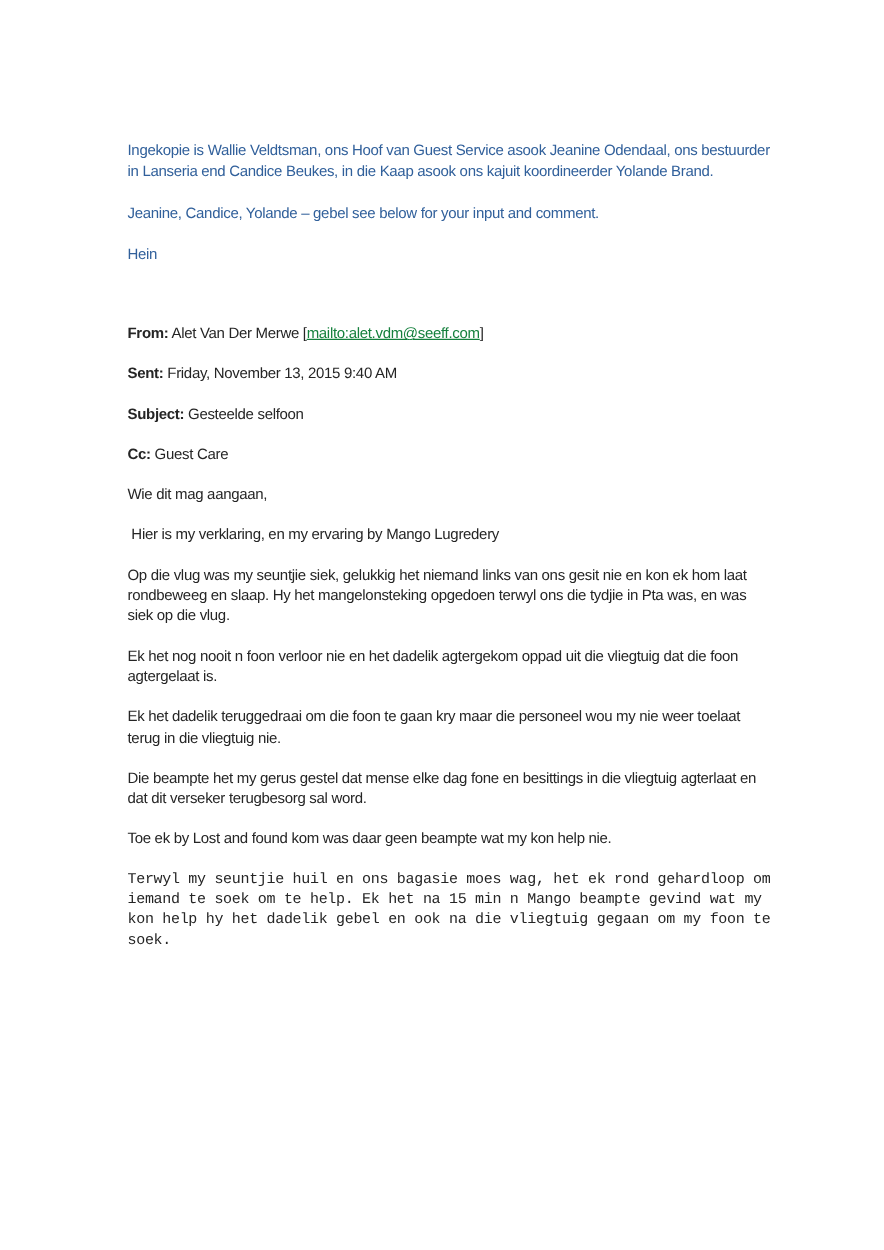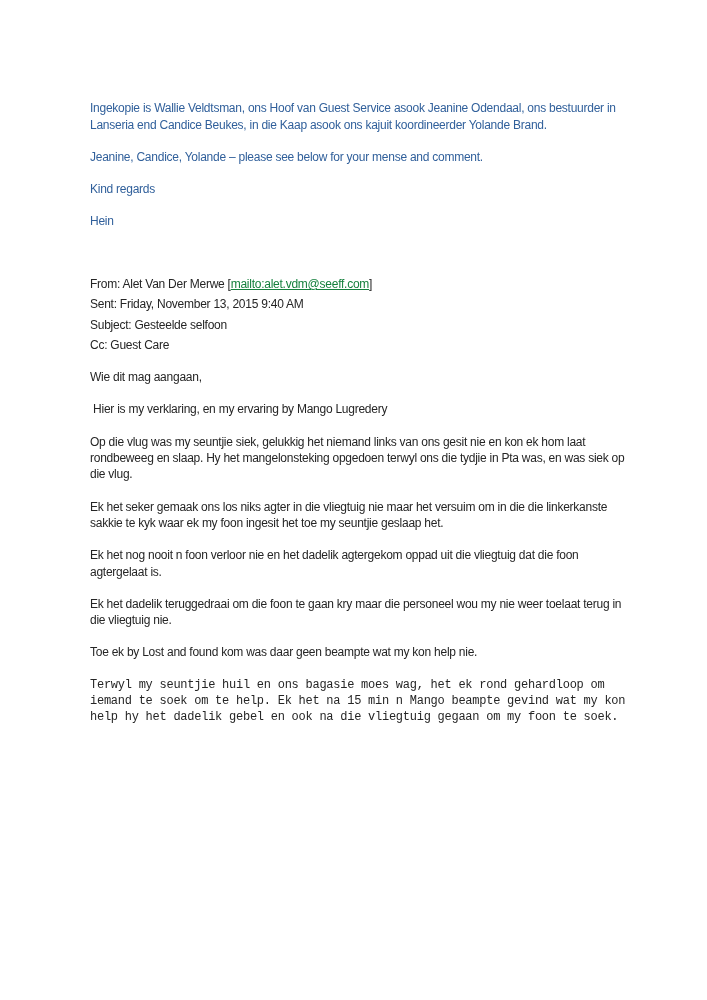--- a/index.html
+++ b/index.html
@@ -17,21 +17,21 @@
     overflow: hidden;
     font-family: "Liberation Sans", "DejaVu Sans", sans-serif;
     font-size: 12px;
     letter-spacing: -0.25px;
     color: #252525;
   }
   .content {
     width: 548px;
   }
   p {
-    margin: 4px;
+    margin: 16px;
     white-space: pre-wrap;
   }
   
   .reply-section {
     margin-bottom: 46px;
   }
   .reply-section p {
     color: #31609B;
     line-height: 17px;
     margin-bottom: 15px;
@@ -40,21 +40,21 @@
     margin-bottom: 0;
   }
   
   .headers-section {
     margin-bottom: 16px;
   }
   .headers-section p {
     line-height: 16.3px;
   }
   .headers-section .hdr-label {
-    font-weight: normal;
+    font-weight: bold;
   }
   .mail-link {
     color: #15803d;
     text-decoration: underline;
     cursor: pointer;
   }
   
   .body-section p {
     line-height: 16.3px;
     margin-bottom: 16px;
@@ -65,37 +65,36 @@
   }
 </style>
 </head>
 <body>
 
 <div class="page">
   <div class="content">
 
     <div class="reply-section">
       <p>Ingekopie is Wallie Veldtsman, ons Hoof van Guest Service asook Jeanine Odendaal, ons bestuurder in Lanseria end Candice Beukes, in die Kaap asook ons kajuit koordineerder Yolande Brand.</p>
-      <p>Jeanine, Candice, Yolande – please see below for your mense and comment.</p>
-      <p>Kind regards</p>
+      <p>Jeanine, Candice, Yolande – gebel see below for your input and comment.</p>
       <p>Hein</p>
     </div>
 
     <div class="headers-section">
       <p><span class="hdr-label">From:</span><span> Alet Van Der Merwe [</span><a class="mail-link">mailto:alet.vdm@seeff.com</a><span>]</span></p>
       <p><span class="hdr-label">Sent:</span><span> Friday, November 13, 2015 9:40 AM</span></p>
       <p><span class="hdr-label">Subject:</span><span> Gesteelde selfoon</span></p>
       <p><span class="hdr-label">Cc:</span><span> Guest Care</span></p>
     </div>
 
     <div class="body-section">
       <p>Wie dit mag aangaan,</p>
       <p> Hier is my verklaring, en my ervaring by Mango Lugredery</p>
       <p>Op die vlug was my seuntjie siek, gelukkig het niemand links van ons gesit nie en kon ek hom laat rondbeweeg en slaap. Hy het mangelonsteking opgedoen terwyl ons die tydjie in Pta was, en was siek op die vlug.</p>
-      <p>Ek het seker gemaak ons los niks agter in die vliegtuig nie maar het versuim om in die die linkerkanste sakkie te kyk waar ek my foon ingesit het toe my seuntjie geslaap het.</p>
       <p>Ek het nog nooit n foon verloor nie en het dadelik agtergekom oppad uit die vliegtuig dat die foon agtergelaat is.</p>
       <p>Ek het dadelik teruggedraai om die foon te gaan kry maar die personeel wou my nie weer toelaat terug in die vliegtuig nie.</p>
+      <p>Die beampte het my gerus gestel dat mense elke dag fone en besittings in die vliegtuig agterlaat en dat dit verseker terugbesorg sal word.</p>
       <p>Toe ek by Lost and found kom was daar geen beampte wat my kon help nie.</p>
       <p>Terwyl my seuntjie huil en ons bagasie moes wag, het ek rond gehardloop om iemand te soek om te help. Ek het na 15 min n Mango beampte gevind wat my kon help hy het dadelik gebel en ook na die vliegtuig gegaan om my foon te soek.</p>
     </div>
 
   </div>
 </div>
 
 </body></html>

